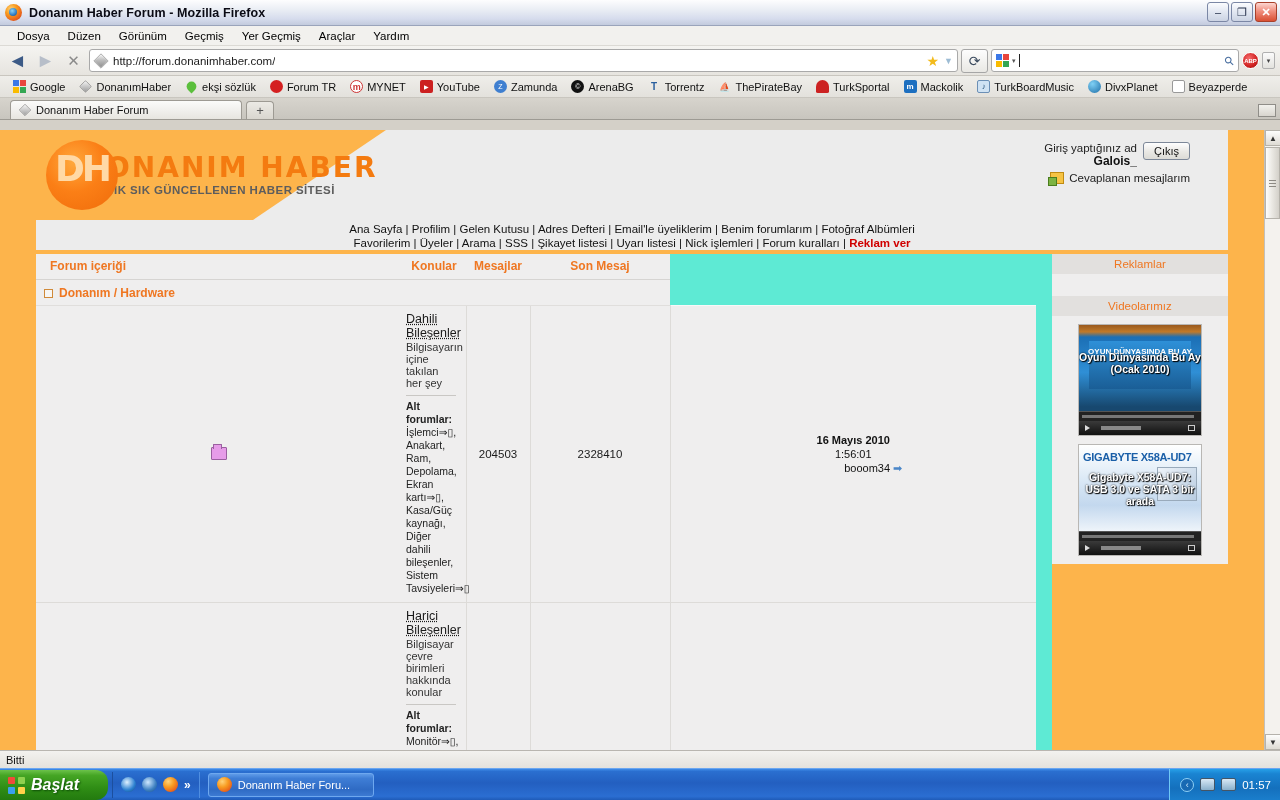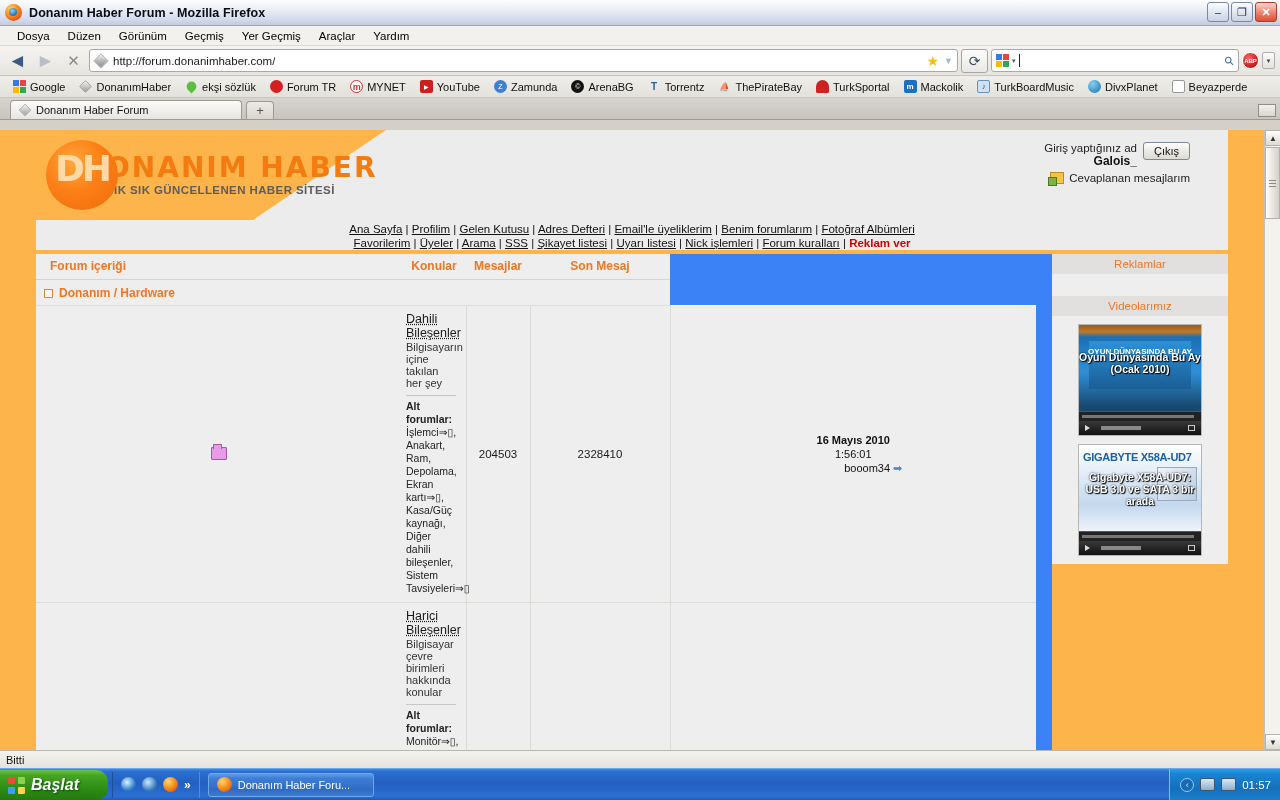--- a/index.html
+++ b/index.html
@@ -202,30 +202,30 @@
   .msgicon { width:14px;height:12px;background:#f6c343;border:1px solid #c08b12; position:relative;}
   .msgicon::after{content:"";position:absolute;left:-3px;bottom:-3px;width:7px;height:7px;background:#7cb342;border:1px solid #4a7c1d;}
   .userbox .msgtxt { font-size:11.5px;color:#222; }
 
   
   .navlinks {
     position:absolute; left:36px; top:90px; width:1192px; height:30px;
     background:#ececec; text-align:center; padding-top:2px;
   }
   .navlinks .nrow { font-size:11.5px; color:#111; line-height:14px; }
-  .navlinks a { color:#111; text-decoration: underline; }
+  .navlinks a { color:#111; }
   .navlinks .sep { color:#111; }
   .navlinks .adv { color:#d00000; font-weight:bold; text-decoration:none; }
 
   
   .navdiv { position:absolute;left:36px;top:120px;width:1192px;height:4px;background:#fdb44b; }
 
   
   .content { position:absolute; left:36px; top:124px; width:1192px; height:500px; display:flex; }
-  .maincol { width:1108px; background:#3b82f6; }
+  .maincol { width:1108px; background:#5eead4; }
   .sidecol { width:192px; background:#fdb44b; padding:0 0; }
 
   table.forum { width:1000px; border-collapse:collapse; table-layout:fixed; }
   table.forum thead th {
     background:#efeeee; color:#ef7722; font-size:12px; font-weight:bold;
     padding:5px 0 6px 0; border-bottom:1px solid #d6d4d2;
   }
   th.c-title { text-align:left; padding-left:14px !important; }
   th.c-konular, th.c-mesajlar { width:64px; }
   th.c-son { width:140px; }

